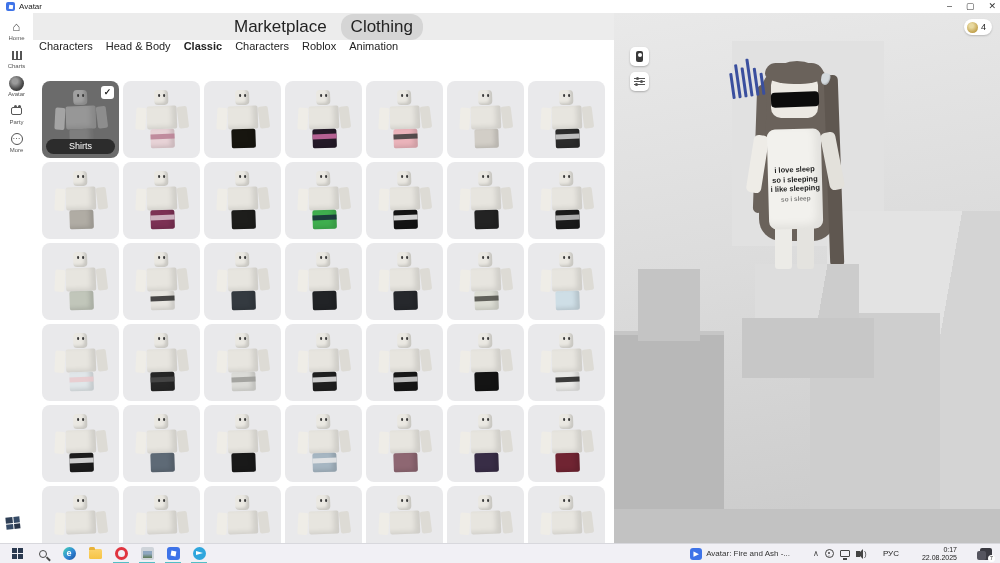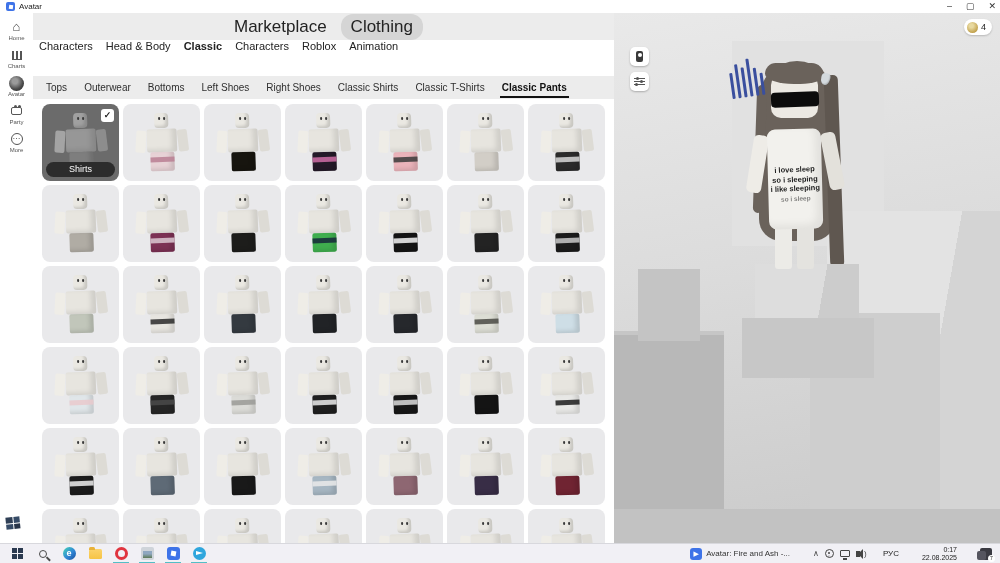--- a/index.html
+++ b/index.html
@@ -192,30 +192,20 @@
       <span class="tab active">Clothing</span>
     </div>
     <div class="cats" id="cats">
         <span class="cat">Characters</span>
         <span class="cat">Head &amp; Body</span>
         <span class="cat active">Classic</span>
         <span class="cat">Characters</span>
         <span class="cat">Roblox</span>
         <span class="cat">Animation</span>
       </div>
-    <div class="subtabs" id="subtabs">
-        <span class="st">Tops</span>
-        <span class="st">Outerwear</span>
-        <span class="st">Bottoms</span>
-        <span class="st">Left Shoes</span>
-        <span class="st">Right Shoes</span>
-        <span class="st">Classic Shirts</span>
-        <span class="st">Classic T-Shirts</span>
-        <span class="st active">Classic Pants</span>
-      </div>
     <div class="grid" id="grid">
         <div class="cell sel">
           <div class="fig" style="--pc: #7e7e7e;">
             <div class="f-head"></div>
             <div class="f-torso"></div>
             <div class="f-arml"></div>
             <div class="f-armr"></div>
             <div class="f-pants"></div>
           </div>
           <div class="check">✓</div>

